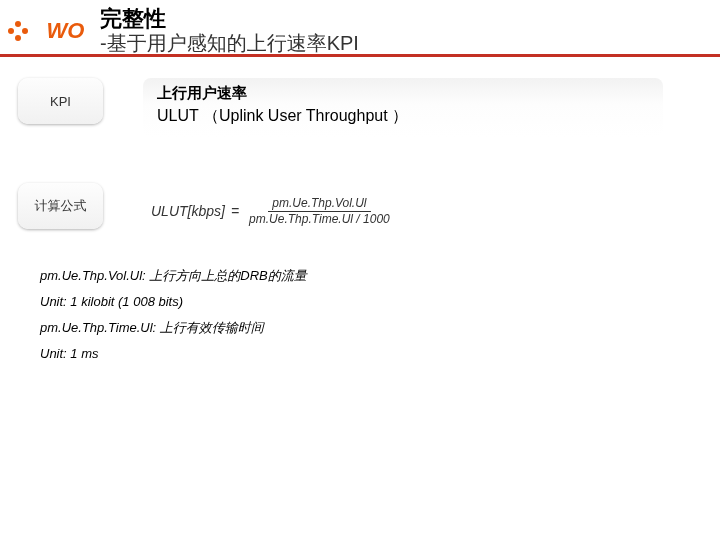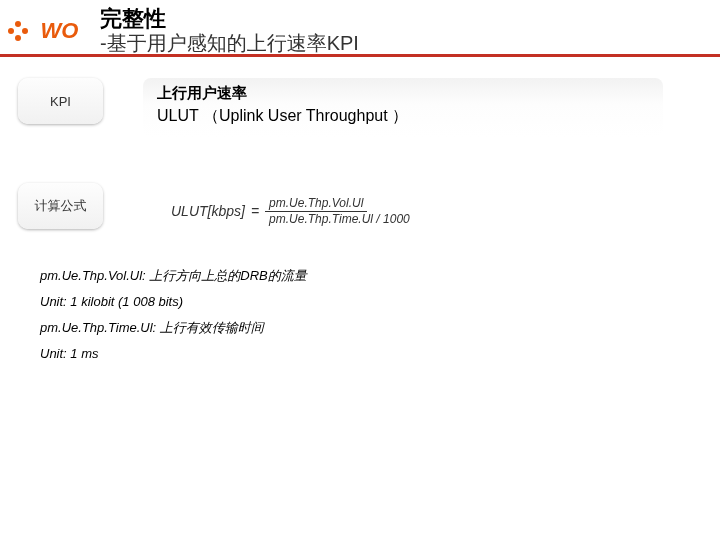--- a/index.html
+++ b/index.html
@@ -3,34 +3,34 @@
 <meta charset="utf-8">
 <style>
 *{margin:0;padding:0;box-sizing:border-box;font-family:"Microsoft YaHei",Arial,sans-serif}
 body{width:720px;height:540px;background:#fff;position:relative;overflow:hidden}
 .header{position:relative;height:60px;padding:4px 0 0 100px}
 .title-main{font-size:22px;font-weight:bold;color:#000}
 .title-sub{font-size:20px;color:#333;margin-top:-4px}
 .red-line{position:absolute;left:0;top:54px;width:100%;height:3px;background:#c33023}
 .logo-wo{position:absolute;left:6px;top:18px;width:80px;height:30px}
 .wo-flower{width:24px;height:24px;display:inline-block;vertical-align:middle}
-.wo-text{display:inline-block;vertical-align:middle;font-size:22px;font-weight:bold;color:#e95b0c;font-style:italic;margin-left:6px}
+.wo-text{display:inline-block;vertical-align:middle;font-size:22px;font-weight:bold;color:#e95b0c;font-style:italic;margin-left:12px}
 .unicom-logo{position:absolute;right:14px;top:10px;text-align:center;font-size:9px;color:#222}
 .unicom-logo .knot{width:42px;height:28px;margin:0 auto 1px}
 .unicom-logo .bi{font-size:11px;display:block}
 .unicom-logo .en{font-size:7px;letter-spacing:1px}
 .row{display:flex;align-items:flex-start;margin:18px 0 0 18px}
 .label-box{width:85px;height:46px;background:linear-gradient(#fdfdfd,#f1f1f1);border-radius:10px;box-shadow:0 1px 3px rgba(0,0,0,.3);display:flex;align-items:center;justify-content:center;font-size:13px;color:#333}
 .content-box{margin-left:40px;width:520px;min-height:56px;background:linear-gradient(#f2f2f2 0%,#fdfdfd 45%,#fff 100%);border-radius:8px;padding:6px 14px 10px}
 .content-box .line1{font-weight:bold;font-size:15px;color:#000;margin-bottom:3px}
 .content-box .line2{font-weight:normal;font-size:16px;color:#000}
-.formula-box{margin-left:60px;width:520px;height:56px;display:flex;align-items:center;padding-left:8px}
+.formula-box{margin-left:40px;width:520px;height:56px;display:flex;align-items:center;padding-left:8px}
 .formula{font-family:'Cambria Math','Times New Roman',serif;font-size:14px;font-style:italic;color:#333;display:flex;align-items:center}
 .formula .eq{margin:0 6px}
-.frac{display:inline-flex;flex-direction:column;align-items:flex-start;font-size:12px;line-height:1.2}
+.frac{display:inline-flex;flex-direction:column;align-items:center;font-size:12px;line-height:1.2}
 .frac .num{border-bottom:1px solid #333;padding:0 4px}
 .frac .den{padding:0 4px}
 .defs{margin:24px 0 0 40px;font-size:13px;line-height:2}
 .defs .d{font-style:italic;color:#000}
 </style>
 </head>
 <body>
 
 <div class="header">
   <div class="logo-wo">

